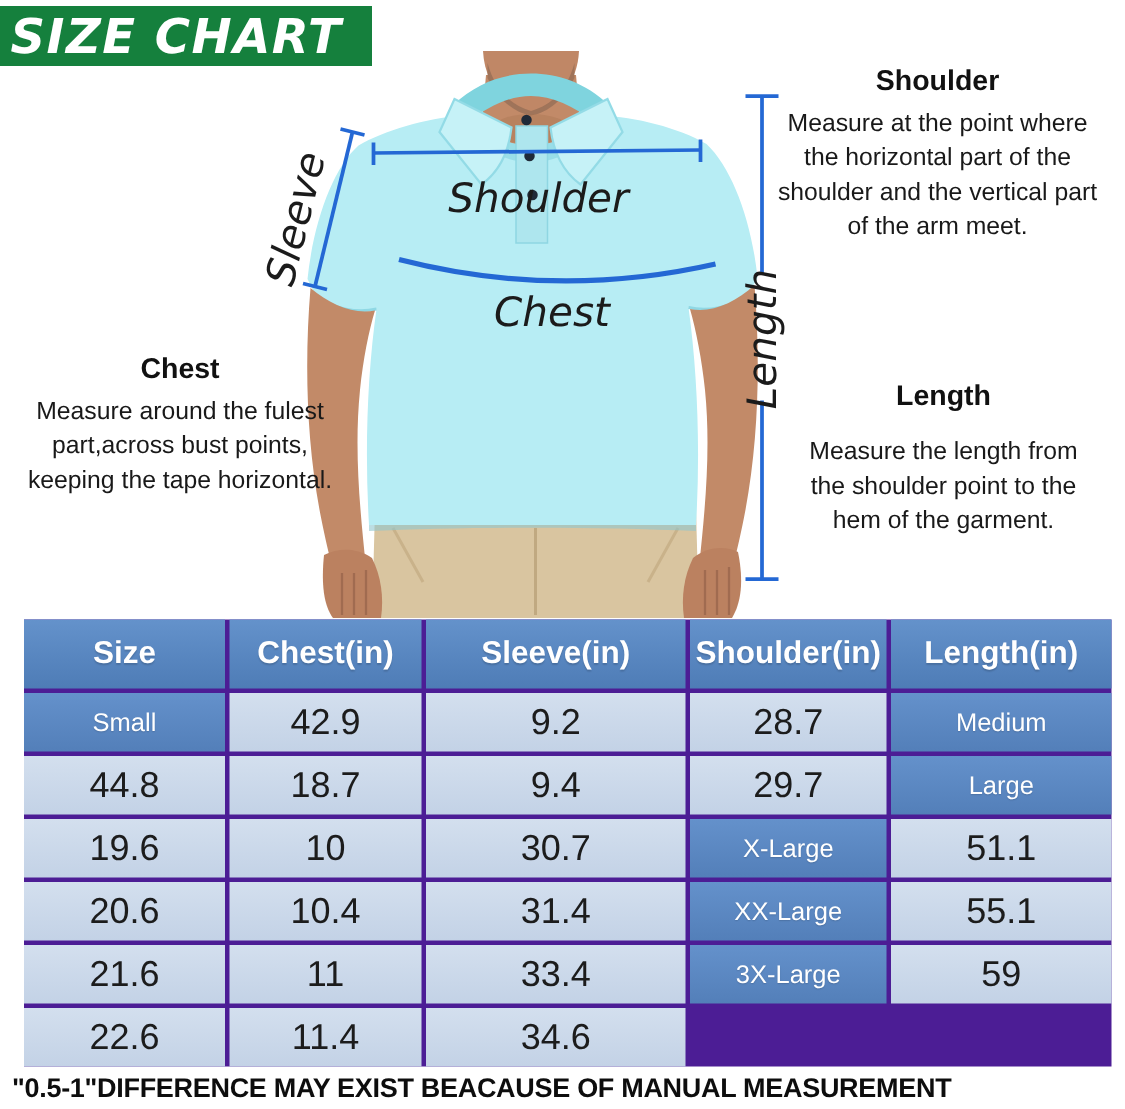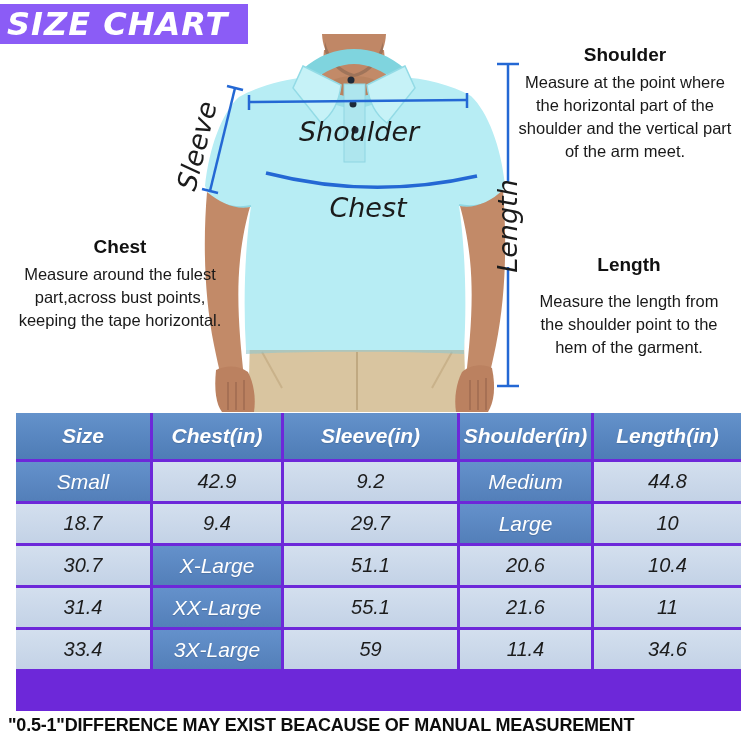--- a/index.html
+++ b/index.html
@@ -1,41 +1,41 @@
 <!DOCTYPE html>
 <html><head>
 <meta charset="utf-8">
 <style>
   html,body{margin:0;padding:0;background:#ffffff;}
   .page{position:relative;width:750px;height:739px;background:#fff;overflow:hidden;
         font-family:"Liberation Sans",sans-serif;color:#141414;}
   
   .hero{position:relative;width:750px;height:412px;}
-  .title-bar{position:absolute;left:0;top:4px;width:248px;height:40px;background:#8b5cf6;
+  .title-bar{position:absolute;left:0;top:4px;width:248px;height:40px;background:#15803d;
              display:flex;align-items:center;padding-left:7px;box-sizing:border-box;}
   .title-bar span{color:#fff;font-style:italic;font-weight:800;font-size:32px;
                   letter-spacing:1px;font-family:"DejaVu Sans",sans-serif;}
   .man-svg{position:absolute;left:0;top:0;width:750px;height:412px;}
   .info-block{position:absolute;text-align:center;}
   .info-heading{font-weight:700;font-size:19px;color:#111;margin-bottom:5px;}
   .info-body{font-size:16.5px;line-height:23px;color:#191919;white-space:pre-line;}
   .block-shoulder{left:500px;top:44px;width:250px;}
   .block-chest{left:0px;top:236px;width:240px;}
   .block-length{left:508px;top:254px;width:242px;}
   .block-length .info-heading{margin-bottom:14px;}
   
   .size-table{margin:1px 9px 0 16px;width:725px;display:grid;
               grid-template-columns:134px 128px 173px 131px 147px;
-              grid-template-rows:46px repeat(6,39px);gap:3px;background:#6d28d9;font-style:italic;}
+              grid-template-rows:46px repeat(6,39px);gap:3px;background:#4c1d95;}
   .cell{display:flex;align-items:center;justify-content:center;}
   .cell.head{background:linear-gradient(#6492cb,#4e7cb6);color:#fff;font-weight:700;font-size:21px;}
   .cell.rowlabel{background:linear-gradient(#6django,#537fb9);}
   .cell.rowlabel,.cell.head{text-shadow:0 1px 1px rgba(0,0,0,.15);}
-  .cell.rowlabel{background:linear-gradient(#6491cb,#537fb9);color:#fff;font-weight:400;font-size:21px;}
-  .cell.data{background:linear-gradient(#d3dfee,#c3d2e6);color:#1c1c1c;font-size:20px;}
+  .cell.rowlabel{background:linear-gradient(#6491cb,#537fb9);color:#fff;font-weight:400;font-size:17px;}
+  .cell.data{background:linear-gradient(#d3dfee,#c3d2e6);color:#1c1c1c;font-size:24px;}
   
   .disclaimer{margin:4px 0 0 8px;font-size:18px;font-weight:700;color:#0d0d0d;
               letter-spacing:-0.2px;white-space:nowrap;}
   
   text.diagram-label{font-family:"DejaVu Sans",sans-serif;font-style:italic;
                      font-size:27px;fill:#1b1b1b;}
 </style>
 </head>
 <body>
 
@@ -134,44 +134,47 @@
   <div class="size-table">
     <div class="cell head">Size</div>
     <div class="cell head">Chest(in)</div>
     <div class="cell head">Sleeve(in)</div>
     <div class="cell head">Shoulder(in)</div>
     <div class="cell head">Length(in)</div>
 
     <div class="cell rowlabel">Small</div>
     <div class="cell data">42.9</div>
     <div class="cell data">9.2</div>
+    <div class="cell data">28.7</div>
 
     <div class="cell rowlabel">Medium</div>
     <div class="cell data">44.8</div>
     <div class="cell data">18.7</div>
     <div class="cell data">9.4</div>
     <div class="cell data">29.7</div>
 
     <div class="cell rowlabel">Large</div>
+    <div class="cell data">19.6</div>
     <div class="cell data">10</div>
     <div class="cell data">30.7</div>
 
     <div class="cell rowlabel">X-Large</div>
     <div class="cell data">51.1</div>
     <div class="cell data">20.6</div>
     <div class="cell data">10.4</div>
     <div class="cell data">31.4</div>
 
     <div class="cell rowlabel">XX-Large</div>
     <div class="cell data">55.1</div>
     <div class="cell data">21.6</div>
     <div class="cell data">11</div>
     <div class="cell data">33.4</div>
 
     <div class="cell rowlabel">3X-Large</div>
     <div class="cell data">59</div>
+    <div class="cell data">22.6</div>
     <div class="cell data">11.4</div>
     <div class="cell data">34.6</div>
   </div>
 
   <div class="disclaimer">"0.5-1"DIFFERENCE MAY EXIST BEACAUSE OF MANUAL MEASUREMENT</div>
 
 </div>
 
 </body></html>

